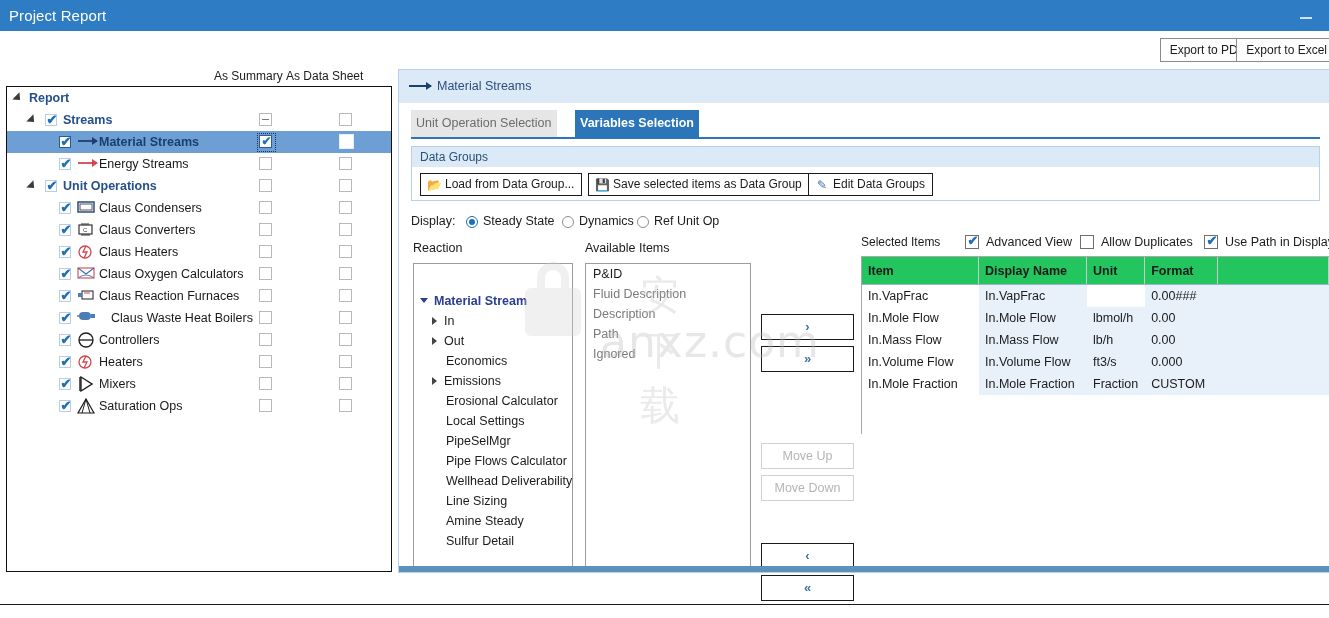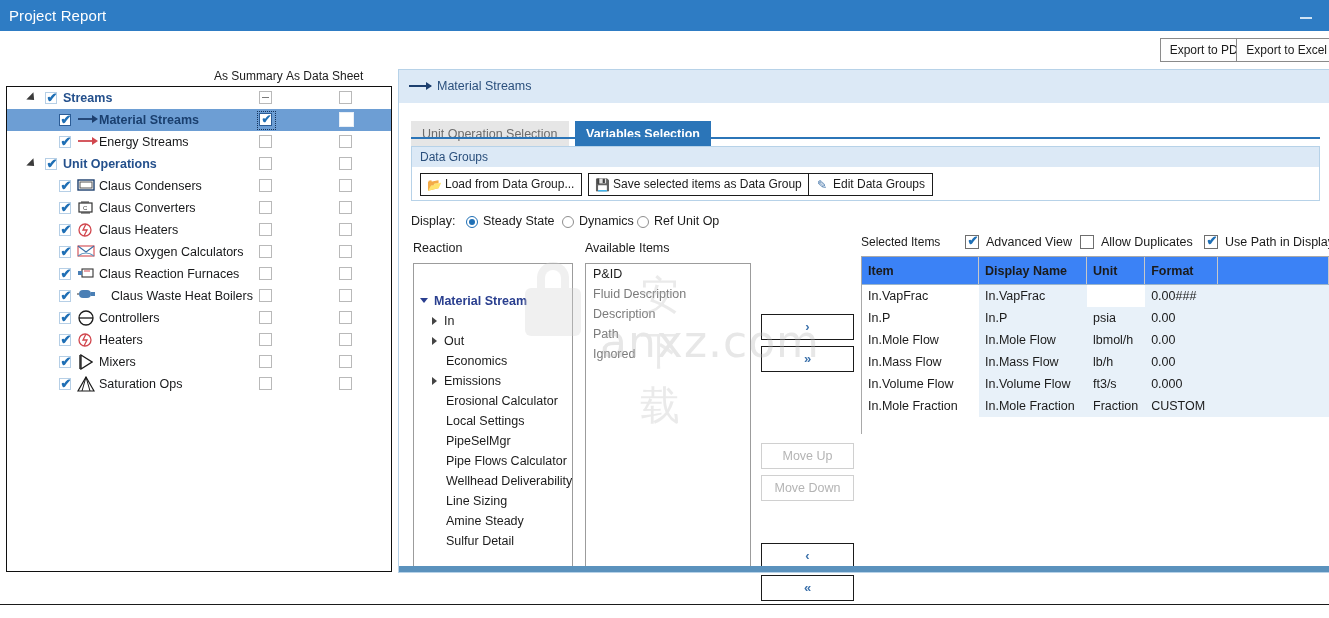--- a/index.html
+++ b/index.html
@@ -138,22 +138,22 @@
     background: #ffffff;
   }
   .rpanel-foot {
     position: absolute; left: 0; bottom: 0; right: 0; height: 6px;
     background: #5b92bd;
   }
 
   
   .tabs { position: absolute; left: 12px; top: 7px; height: 27px; }
   .tab {
-    position: absolute; top: 11px; height: 27px; line-height: 27px;
-    padding: 0 11px; font-size: 12.5px; box-sizing: border-box;
+    position: absolute; top: 0; height: 27px; line-height: 27px;
+    padding: 0 5px; font-size: 12.5px; box-sizing: border-box;
     white-space: nowrap; cursor: default;
   }
   .tab.inactive { background: #e6e6e6; color: #6c6c6c; left: 0; }
   .tab.active   { background: #2b75b8; color: #ffffff; font-weight: bold; }
   .tab-underline {
     position: absolute; left: 12px; top: 34px; right: 12px; height: 2px;
     background: #2b75b8;
   }
 
   
@@ -251,21 +251,21 @@
   }
   .chk-lbl { position: absolute; top: 0px; font-size: 12.5px; white-space: nowrap; }
 
   .gridbox {
     position: absolute; left: 861px; top: 256px; width: 468px; height: 178px;
     border-top: 1px solid #a9a9a9; border-left: 1px solid #a9a9a9;
     background: #ffffff; box-sizing: border-box; overflow: hidden;
   }
   table.grid { border-collapse: collapse; width: 100%; font-size: 12.5px; }
   table.grid th {
-    background: #3b82f6; color: #1b1b1b; font-weight: bold; font-size: 12.5px;
+    background: #22c55e; color: #1b1b1b; font-weight: bold; font-size: 12.5px;
     text-align: left; padding: 3px 6px; height: 21px;
     border-right: 1px solid #c8c8c8; border-bottom: 1px solid #9ab5cc;
     white-space: nowrap;
   }
   table.grid td {
     padding: 1px 6px; height: 20px; white-space: nowrap;
     border-right: 1px solid transparent;
     color: #1b1b1b;
   }
   table.grid td.c-item  { background: #ffffff; }
@@ -324,20 +324,26 @@
   <div class="exportbar">
     <button class="btn-export" id="btn-pdf">Export to PDF</button>
     <button class="btn-export" id="btn-xls">Export to Excel</button>
   </div>
 
   <div class="col-head" id="hdr-summary">As Summary</div>
   <div class="col-head" id="hdr-sheet">As Data Sheet</div>
 
   <div class="treebox">
     <div id="tree-rows">
+        <div class="trow">
+          <span class="expander" style="left: 8px; top: 6px;">
+            <span class="tri" style="display: block; transform: rotate(45deg);"></span>
+          </span>
+          <span class="tlabel grp" style="left: 22px;">Report</span>
+        </div>
         <div class="trow">
           <span class="expander" style="left: 22px; top: 6px;">
             <span class="tri" style="display: block; transform: rotate(45deg);"></span>
           </span>
           <span class="cb" style="left: 38px; top: 5px; border-color: rgb(182, 207, 230);">
             <span class="tick" style="left: 0px; top: -1px;">✔</span>
           </span>
           <span class="tlabel grp" style="left: 56px;">Streams</span>
           <span class="colcb dash" style="left: 252px; top: 4px;"></span>
           <span class="colcb" style="left: 332px; top: 4px;"></span>
@@ -616,27 +622,20 @@
           <th style="width:60px;">Format</th>
           <th></th>
         </tr>
       </thead>
       <tbody id="grid-rows">
           <tr class="first">
             <td class="c-item">In.VapFrac</td>
             <td class="c-name">In.VapFrac</td>
             <td class="c-unit"></td>
             <td class="c-fmt">0.00###</td>
-            <td class="c-rest"></td>
-          </tr>
-          <tr>
-            <td class="c-item">In.P</td>
-            <td class="c-name">In.P</td>
-            <td class="c-unit">psia</td>
-            <td class="c-fmt">0.00</td>
             <td class="c-rest"></td>
           </tr>
           <tr>
             <td class="c-item">In.Mole Flow</td>
             <td class="c-name">In.Mole Flow</td>
             <td class="c-unit">lbmol/h</td>
             <td class="c-fmt">0.00</td>
             <td class="c-rest"></td>
           </tr>
           <tr>

